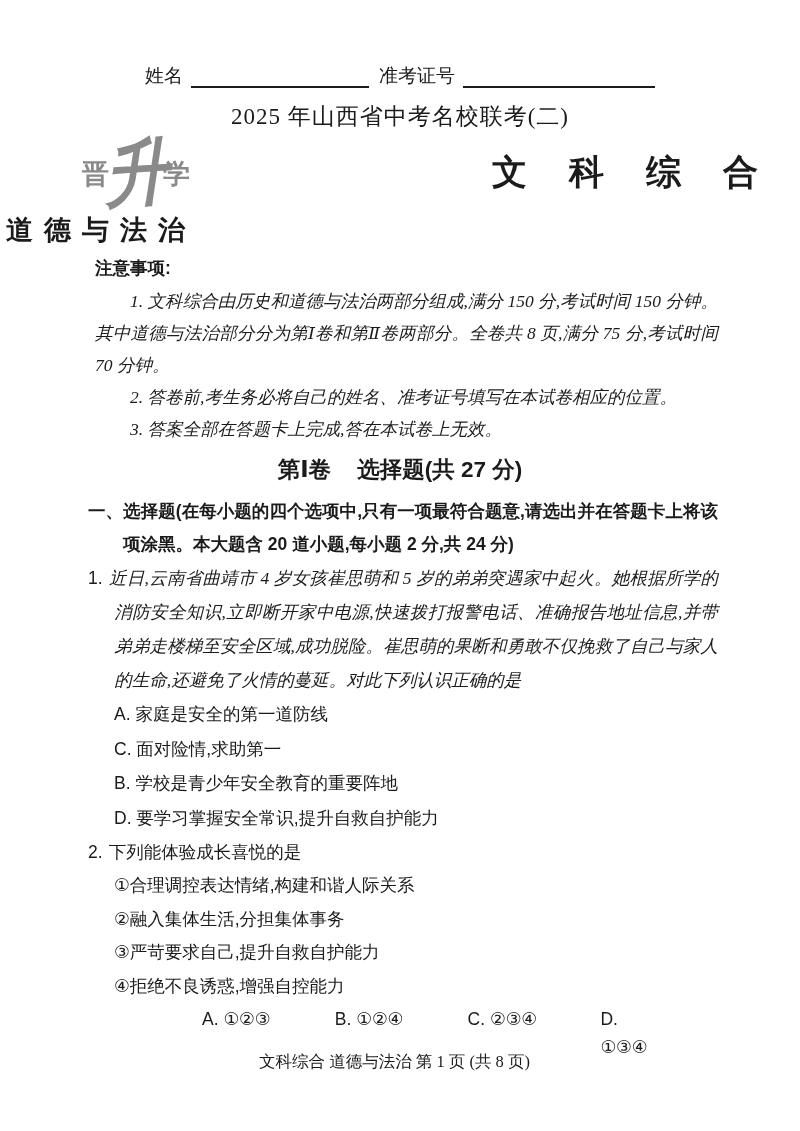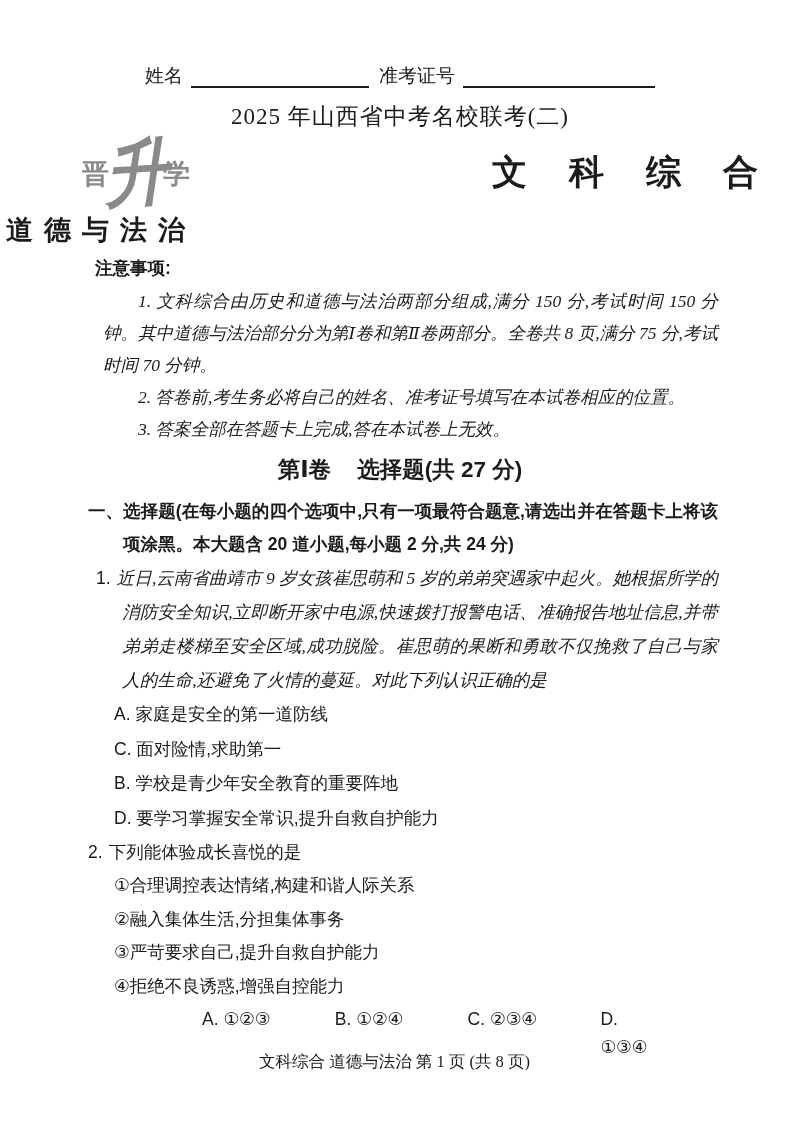--- a/index.html
+++ b/index.html
@@ -50,21 +50,21 @@
     font-family:"Liberation Sans","DejaVu Sans",sans-serif;
     font-weight:700; font-size:27px; line-height:36px;
     letter-spacing:11px; text-indent:6px;
   }
   
   .notice{ margin:8px 82px 0 95px; }
   .notice-head{
     font-family:"Liberation Sans","DejaVu Sans",sans-serif;
     font-weight:700; font-size:17.5px; line-height:24px;
   }
-  .kai{ font-style:italic;margin-left:8px; }  
+  .kai{ font-style:italic; }  
   .notice-item{
     font-size:17.5px; line-height:32px;
     text-indent:2em; text-align:justify;
   }
   .notice-item:first-of-type{ margin-top:5px; }
   
   .sec-title{
     margin-top:10px; text-align:center;
     font-family:"Liberation Sans","DejaVu Sans",sans-serif;
     font-weight:700; font-size:22.5px; line-height:30px;
@@ -137,21 +137,21 @@
   </div>
 
   <div class="sec-title">
     <span class="sec-part1">第Ⅰ卷</span>
     <span class="sec-part2">选择题(共 27 分)</span>
   </div>
 
   <p class="instruction">一、选择题(在每小题的四个选项中,只有一项最符合题意,请选出并在答题卡上将该项涂黑。本大题含 20 道小题,每小题 2 分,共 24 分)</p>
 
   <div class="question">
-    <p class="q-stem kai"><span class="qnum sans">1.</span><span>近日,云南省曲靖市 9 岁女孩崔思萌和 5 岁的弟弟突遇家中起火。她根据所学的消防安全知识,立即断开家中电源,快速拨打报警电话、准确报告地址信息,并带弟弟走楼梯至安全区域,成功脱险。崔思萌的果断和勇敢不仅挽救了自己与家人的生命,还避免了火情的蔓延。对此下列认识正确的是</span></p>
+    <p class="q-stem kai"><span class="qnum sans">1.</span><span>近日,云南省曲靖市 4 岁女孩崔思萌和 5 岁的弟弟突遇家中起火。她根据所学的消防安全知识,立即断开家中电源,快速拨打报警电话、准确报告地址信息,并带弟弟走楼梯至安全区域,成功脱险。崔思萌的果断和勇敢不仅挽救了自己与家人的生命,还避免了火情的蔓延。对此下列认识正确的是</span></p>
     <ul class="opt-list">
       <li>A. 家庭是安全的第一道防线</li>
       <li>C. 面对险情,求助第一</li>
       <li>B. 学校是青少年安全教育的重要阵地</li>
       <li>D. 要学习掌握安全常识,提升自救自护能力</li>
     </ul>
   </div>
 
   <div class="question">
     <p class="q-stem sans"><span class="qnum">2.</span><span>下列能体验成长喜悦的是</span></p>

